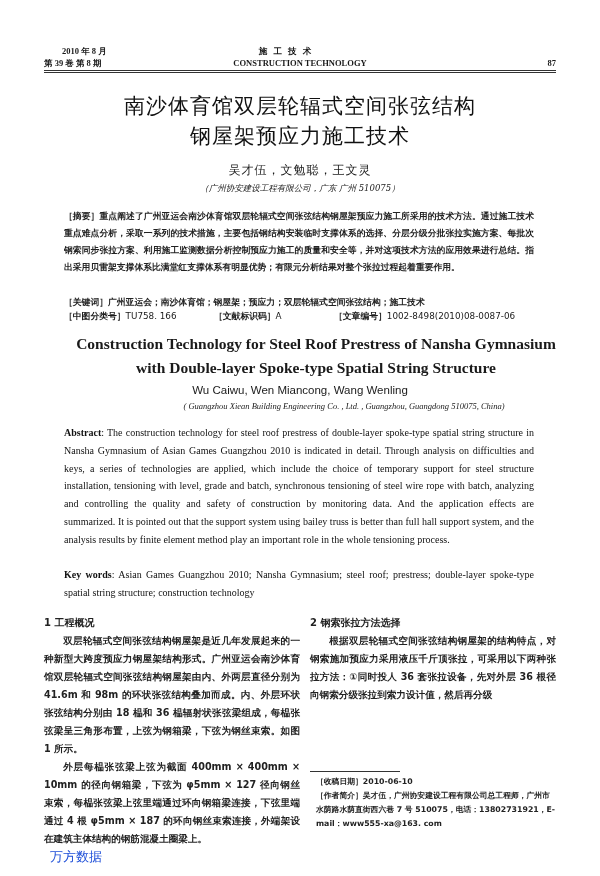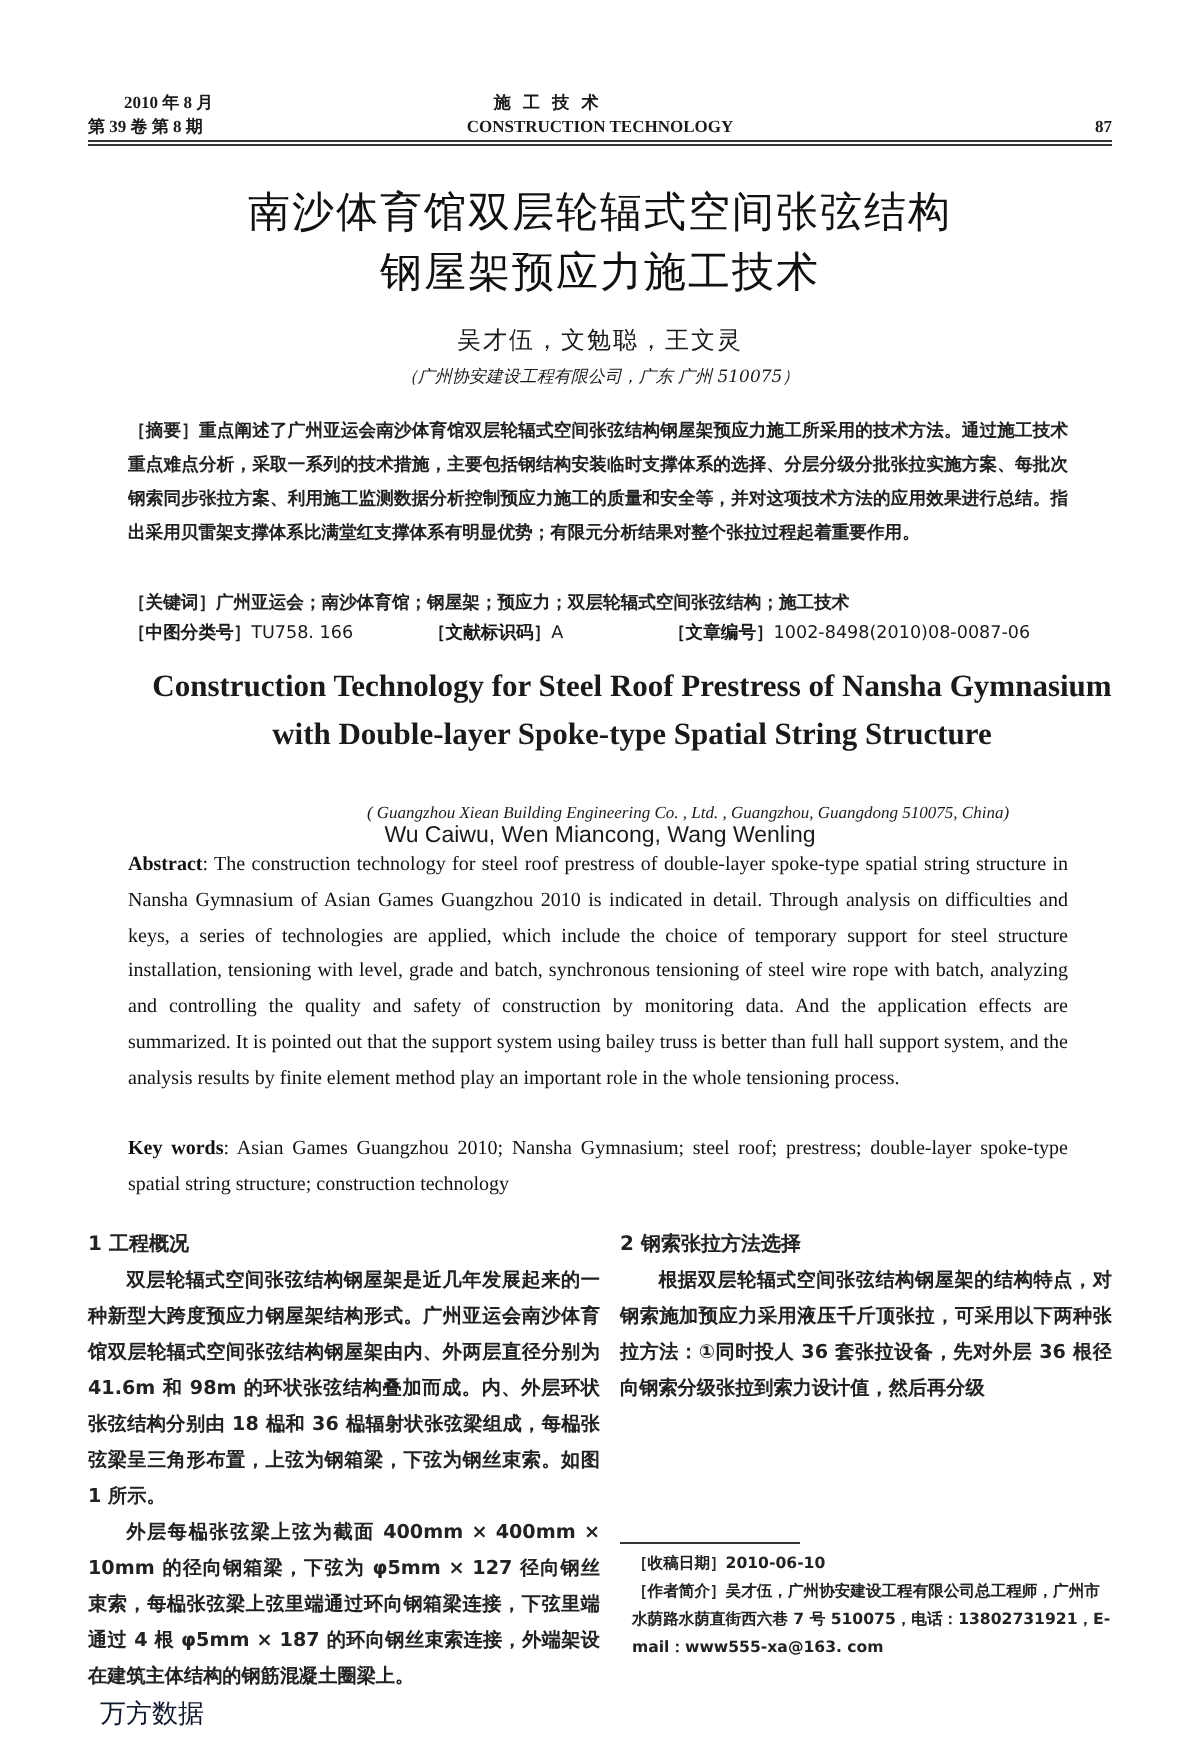--- a/index.html
+++ b/index.html
@@ -14,42 +14,42 @@
   .authors-cn { left: 0; width: 600px; text-align: center; font-size: 12px; letter-spacing: 1px; }
   .aff-cn { left: 0; width: 600px; text-align: center; font-size: 8.5px; font-style: italic; }
   .abs-cn { left: 64px; width: 470px; font-size: 8.8px; line-height: 17px; font-weight: bold;
             font-family: "DejaVu Sans", sans-serif; color: #222; text-align: justify; }
   .lab { font-weight: bold; }
   .meta-row { left: 64px; width: 470px; font-size: 8.8px; font-weight: bold; font-family: "DejaVu Sans", sans-serif; }
   .meta-row span { display: inline-block; }
   .title-en { left: 0; width: 600px; text-align: center; font-size: 15.5px; font-weight: bold;
               font-family: "Liberation Serif", serif; line-height: 22px; margin-left: 16px; }
   .authors-en { left: 0; width: 600px; text-align: center; font-size: 11.5px;
-                font-family: "Liberation Sans", sans-serif; margin-top: 28px; }
+                font-family: "Liberation Sans", sans-serif; }
   .aff-en { left: 0; width: 600px; text-align: center; font-size: 8.5px; font-style: italic;
             font-family: "Liberation Serif", serif; padding-left: 44px; }
   .abs-en { left: 64px; width: 470px; font-size: 10px; line-height: 17.8px;
             font-family: "Liberation Serif", serif; text-align: justify; color: #111; }
   .col { font-size: 9.6px; line-height: 18px; font-family: "DejaVu Sans", sans-serif; color: #222;
          text-align: justify; font-weight: bold; }
   .colL { left: 44px; width: 256px; }
   .colR { left: 310px; width: 246px; }
   .sec-h { font-weight: bold; font-size: 10px; font-family: "DejaVu Sans", sans-serif; }
   .indent { text-indent: 2em; display: block; }
   .fn-rule { position: absolute; left: 310px; top: 771px; width: 90px; height: 1px; background: #333; }
   .fn { left: 316px; width: 240px; font-size: 7.8px; line-height: 14px; font-family: "DejaVu Sans", sans-serif;
         font-weight: bold; color: #222; }
-  .wm { left: 50px; top: 848px; font-size: 13px; color: #0f172a; font-family: "DejaVu Sans", sans-serif; }
+  .wm { left: 50px; top: 848px; font-size: 13px; color: #1d4ed8; font-family: "DejaVu Sans", sans-serif; }
 </style>
 </head>
 <body>
 
 <div class="abs hdr" style="left:62px; top:46px;">2010 年 8 月</div>
 <div class="abs hdr" style="left:44px; top:58px;">第 39 卷  第 8 期</div>
-<div class="abs hdr" style="left:4px; width:540px; text-align:center; top:46px; letter-spacing:2px;">施  工  技  术</div>
+<div class="abs hdr" style="left:16px; width:540px; text-align:center; top:46px; letter-spacing:2px;">施  工  技  术</div>
 <div class="abs hdr" style="left:0; width:600px; text-align:center; top:58px;">CONSTRUCTION TECHNOLOGY</div>
 <div class="abs hdr" style="left:536px; top:58px; width:20px; text-align:right;">87</div>
 <div class="rule1"></div>
 <div class="rule2"></div>
 
 <div class="abs title-cn" style="top:92px;">南沙体育馆双层轮辐式空间张弦结构</div>
 <div class="abs title-cn" style="top:122px;">钢屋架预应力施工技术</div>
 <div class="abs authors-cn" style="top:162px;">吴才伍，文勉聪，王文灵</div>
 <div class="abs aff-cn" style="top:183px;">（广州协安建设工程有限公司，广东 广州  510075）</div>
 

